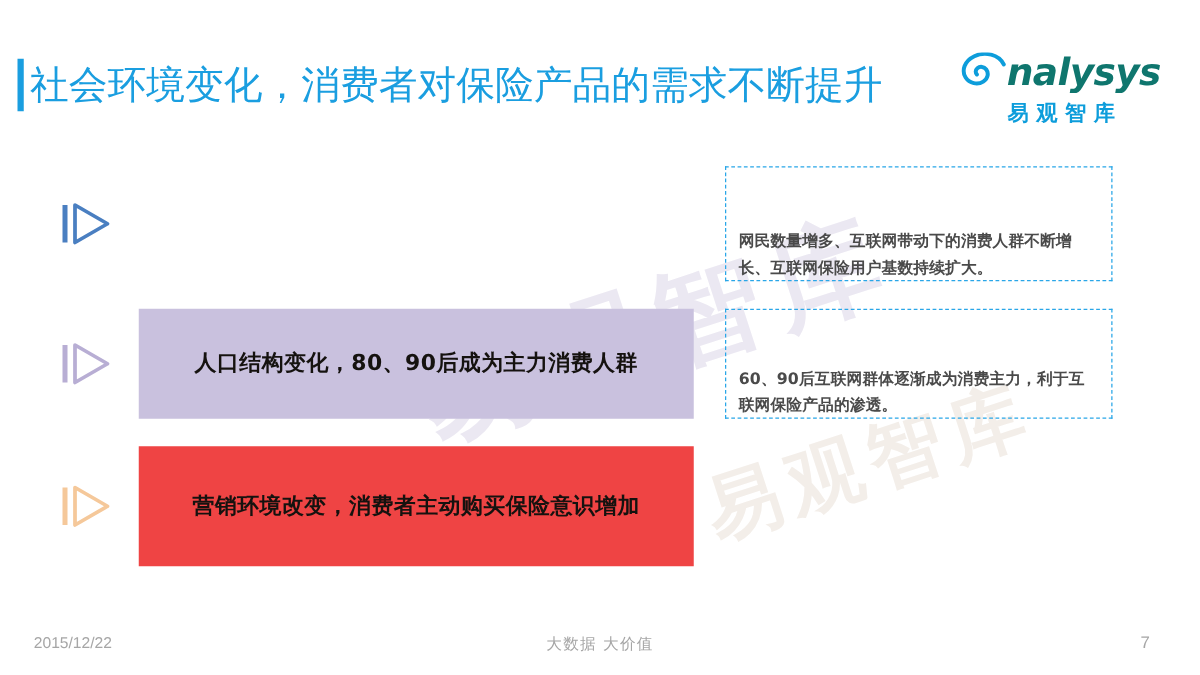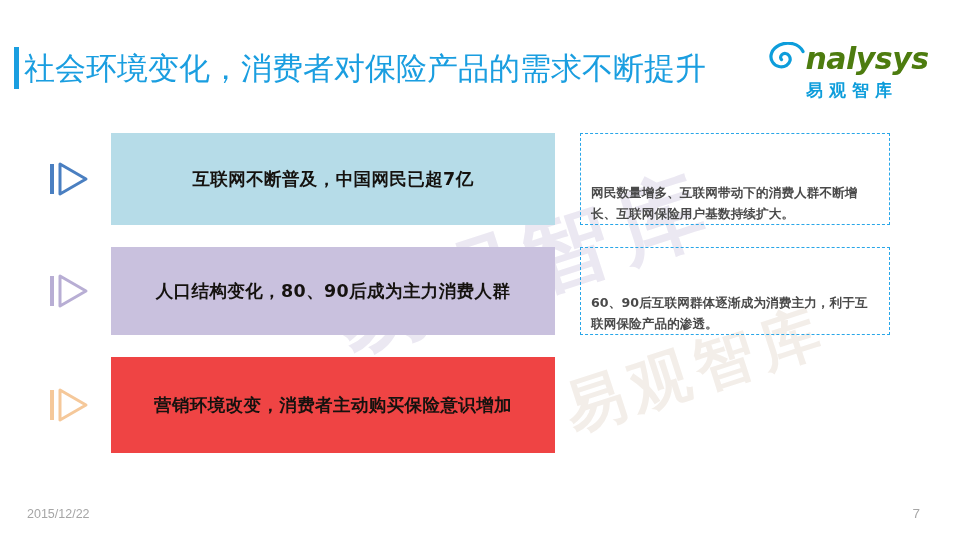--- a/index.html
+++ b/index.html
@@ -83,21 +83,21 @@
     display: flex;
     align-items: center;
     justify-content: center;
     height: 34px;
   }
   .logo-mark { flex: 0 0 auto; display:block; }
   .logo-word {
     font-size: 30px;
     font-weight: 700;
     font-style: italic;
-    color: #4d7c0f;
+    color: #0f766e;
     letter-spacing: -0.5px;
     line-height: 30px;
     margin-left: -6px;
     font-family: "DejaVu Sans", "Liberation Sans", sans-serif;
   }
   .logo-cn {
     margin-top: 3px;
     font-size: 17px;
     font-weight: 700;
     color: #0d9ddb;
@@ -227,23 +227,20 @@
       </div>
       <div class="logo-cn">易观智库</div>
     </div>
   </div>
 
   <div class="row row-1">
     <svg class="arrow-icon" viewBox="0 0 44 40">
       <rect x="2" y="5" width="4" height="30" fill="#4a7fc1"></rect>
       <path d="M12 5 L38 20 L12 35 Z" fill="none" stroke="#4a7fc1" stroke-width="3" stroke-linejoin="round"></path>
     </svg>
-    <div class="band" style="background:#b6dce8;">
-      <div class="band-label">互联网不断普及，中国网民已超7亿</div>
-    </div>
     <div class="note">
       <div class="note-text">网民数量增多、互联网带动下的消费人群不断增长、互联网保险用户基数持续扩大。</div>
     </div>
   </div>
 
   <div class="row row-2">
     <svg class="arrow-icon" viewBox="0 0 44 40">
       <rect x="2" y="5" width="4" height="30" fill="#b8aed4"></rect>
       <path d="M12 5 L38 20 L12 35 Z" fill="none" stroke="#b8aed4" stroke-width="3" stroke-linejoin="round"></path>
     </svg>
@@ -260,16 +257,17 @@
       <rect x="2" y="5" width="4" height="30" fill="#f5c89a"></rect>
       <path d="M12 5 L38 20 L12 35 Z" fill="none" stroke="#f5c89a" stroke-width="3" stroke-linejoin="round"></path>
     </svg>
     <div class="band" style="background:#ef4444;">
       <div class="band-label">营销环境改变，消费者主动购买保险意识增加</div>
     </div>
   </div>
 
   <div class="footer">
     <div class="footer-date">2015/12/22</div>
+    <div class="footer-center">大数据   大价值</div>
     <div class="footer-page">7</div>
   </div>
 
 </div>
 
 </body></html>

